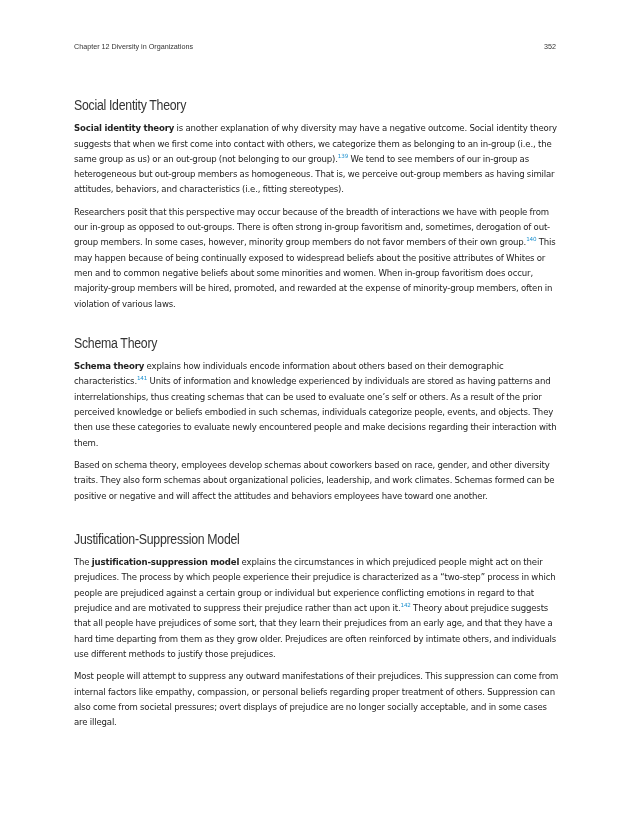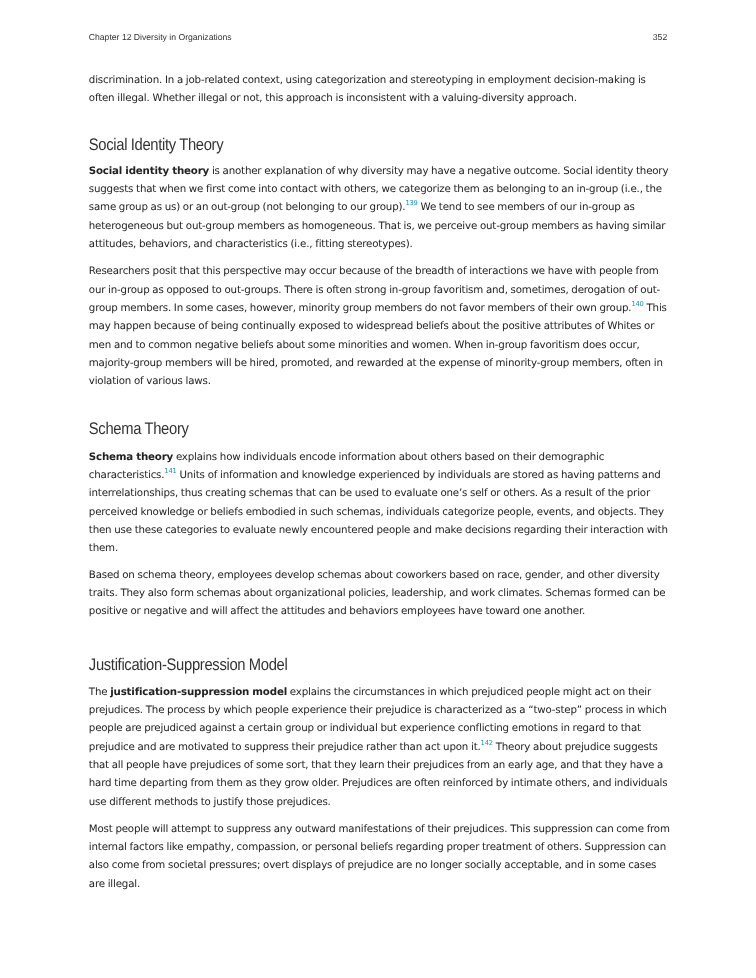--- a/index.html
+++ b/index.html
@@ -1,17 +1,17 @@
 <!DOCTYPE html>
 <html><head>
 <meta charset="utf-8">
 <style>
   html, body { margin: 0; padding: 0; background: #ffffff; }
   body { width: 630px; height: 815px; position: relative; overflow: hidden; }
-  .page { position: absolute; left: 0; top: 0; width: 630px; height: 783px; }
+  .page { position: absolute; left: 0; top: 16px; width: 630px; height: 783px; }
   .running-header {
     position: absolute; left: 74px; right: 74px; top: 26px;
     font-family: "Liberation Sans", sans-serif; font-size: 7.2px; color: #333;
     display: flex; justify-content: space-between;
   }
   .content {
     position: absolute; left: 74px; width: 486px; top: 60px;
     font-family: "DejaVu Sans", sans-serif; font-size: 8.55px; line-height: 15.3px;
     color: #222; letter-spacing: -0.15px; word-spacing: -0.2px;
   }
@@ -32,21 +32,20 @@
 
 <div class="page">
 
   <div class="running-header">
     <span>Chapter 12 Diversity in Organizations</span>
     <span>352</span>
   </div>
 
   <div class="content">
 
-    <p>discrimination. In a job-related context, using categorization and stereotyping in employment decision-making is often illegal. Whether illegal or not, this approach is inconsistent with a valuing-diversity approach.</p>
 
     <h2 class="h-social">Social Identity Theory</h2>
     <p><span class="term">Social identity theory</span><span> is another explanation of why diversity may have a negative outcome. Social identity theory suggests that when we first come into contact with others, we categorize them as belonging to an in-group (i.e., the same group as us) or an out-group (not belonging to our group).</span><sup class="fn">139</sup><span> We tend to see members of our in-group as heterogeneous but out-group members as homogeneous. That is, we perceive out-group members as having similar attitudes, behaviors, and characteristics (i.e., fitting stereotypes).</span></p>
     <p><span>Researchers posit that this perspective may occur because of the breadth of interactions we have with people from our in-group as opposed to out-groups. There is often strong in-group favoritism and, sometimes, derogation of out-group members. In some cases, however, minority group members do not favor members of their own group.</span><sup class="fn">140</sup><span> This may happen because of being continually exposed to widespread beliefs about the positive attributes of Whites or men and to common negative beliefs about some minorities and women. When in-group favoritism does occur, majority-group members will be hired, promoted, and rewarded at the expense of minority-group members, often in violation of various laws.</span></p>
 
     <h2 class="h-schema">Schema Theory</h2>
     <p><span class="term">Schema theory</span><span> explains how individuals encode information about others based on their demographic characteristics.</span><sup class="fn">141</sup><span> Units of information and knowledge experienced by individuals are stored as having patterns and interrelationships, thus creating schemas that can be used to evaluate one’s self or others. As a result of the prior perceived knowledge or beliefs embodied in such schemas, individuals categorize people, events, and objects. They then use these categories to evaluate newly encountered people and make decisions regarding their interaction with them.</span></p>
     <p>Based on schema theory, employees develop schemas about coworkers based on race, gender, and other diversity traits. They also form schemas about organizational policies, leadership, and work climates. Schemas formed can be positive or negative and will affect the attitudes and behaviors employees have toward one another.</p>
 
     <h2 class="h-just">Justification-Suppression Model</h2>

